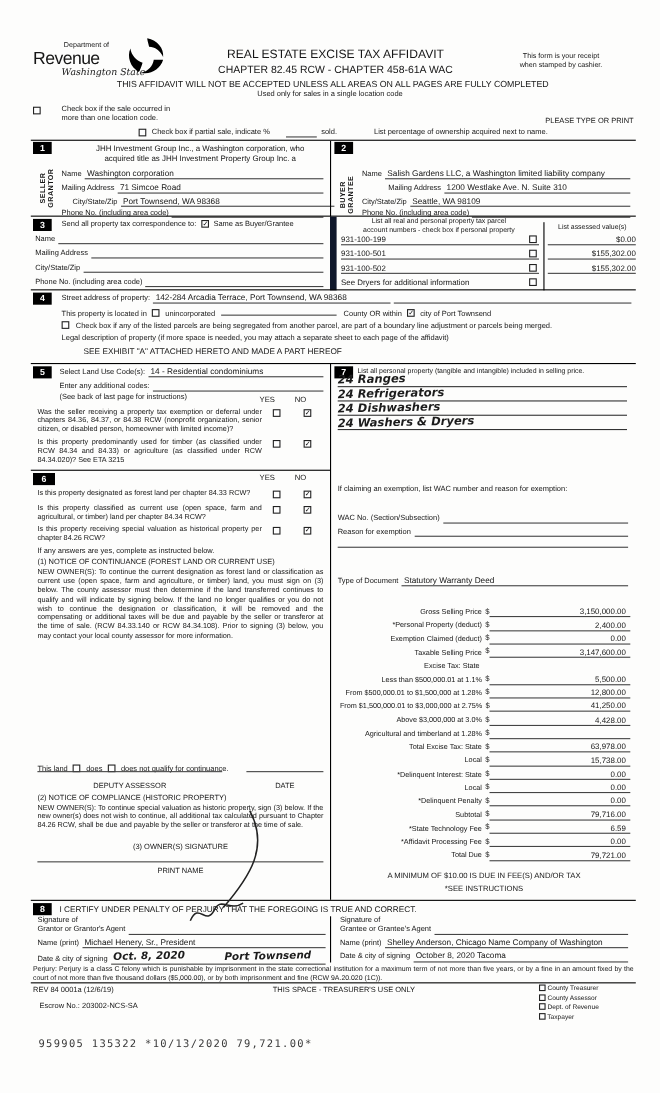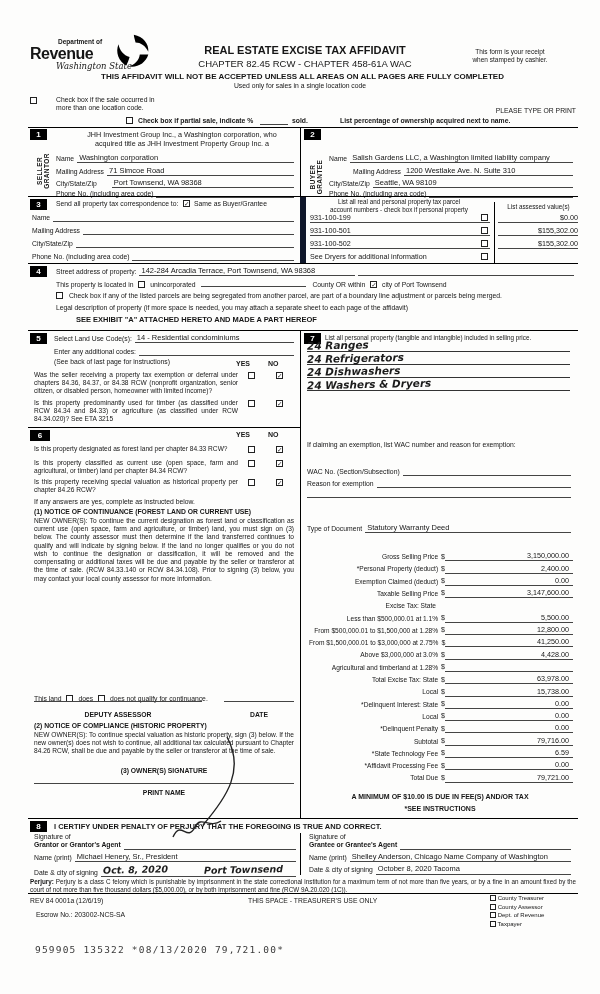--- a/index.html
+++ b/index.html
@@ -3,21 +3,21 @@
 <meta charset="utf-8">
 <style>
   * { margin:0; padding:0; box-sizing:border-box; }
   html,body { background:#ffffff; }
   .page {
     position:relative; width:600px; height:994px; background:#fdfdfc;
     font-family:"Liberation Sans","DejaVu Sans",sans-serif;
     color:#161616; font-size:7px; line-height:1.25; overflow:hidden;
   }
   .abs { position:absolute; }
-  .b { font-weight:bold; }
+  .b { font-weight:normal; }
   .tiny { font-size:6.3px; }
   .sm { font-size:6.8px; }
   .ctr { text-align:center; }
   .rt { text-align:right; }
   .jst { text-align:justify; }
   .tag {
     position:absolute; background:#000; color:#fff; font-weight:bold;
     font-size:8px; width:17px; height:11px; line-height:11px; text-align:center;
   }
   .cb {
@@ -111,21 +111,21 @@
         <div>acquired title as JHH Investment Property Group Inc. a</div>
       </div>
       <div class="fld abs" style="left:28px;top:25px;width:238px;">
         <span class="lbl">Name</span>
         <span class="fill">Washington corporation</span>
       </div>
       <div class="fld abs" style="left:28px;top:38px;width:238px;">
         <span class="lbl">Mailing Address</span>
         <span class="fill">71 Simcoe Road</span>
       </div>
-      <div class="fld abs" style="left:28px;top:50px;width:238px;gap:12px;">
+      <div class="fld abs" style="left:38px;top:50px;width:238px;">
         <span class="lbl">City/State/Zip</span>
         <span class="fill">Port Townsend, WA 98368</span>
       </div>
       <div class="fld abs" style="left:28px;top:61px;width:238px;">
         <span class="lbl">Phone No. (including area code)</span>
         <span class="fill"></span>
       </div>
     </div>
 
     <div class="abs" style="left:272px;top:0;width:278px;height:69px;border-left:1px solid #000;">
@@ -479,20 +479,20 @@
     <span class="abs sm" style="left:220px;top:3px;">THIS SPACE - TREASURER'S USE ONLY</span>
     <span class="abs sm" style="left:8px;top:17px;">Escrow No.:  203002-NCS-SA</span>
     <div class="abs" style="left:462px;top:1px;font-size:6px;">
       <div style="height:8.5px;"><span class="cb" style="width:6px;height:6px;"></span> <span>County Treasurer</span></div>
       <div style="height:8.5px;"><span class="cb" style="width:6px;height:6px;"></span> <span>County Assessor</span></div>
       <div style="height:8.5px;"><span class="cb" style="width:6px;height:6px;"></span> <span>Dept. of Revenue</span></div>
       <div style="height:8.5px;"><span class="cb" style="width:6px;height:6px;"></span> <span>Taxpayer</span></div>
     </div>
   </div>
 
-  <div class="abs stamp" style="left:35px;top:944px;">959905 135322 *08/13/2020 79,721.00*</div>
+  <div class="abs stamp" style="left:35px;top:944px;">959905 135322 *10/13/2020 79,721.00*</div>
 
   <svg class="abs" style="left:165px;top:735px;" width="100" height="120" viewBox="0 0 100 120">
     <path d="M62 2 C 80 35, 62 62, 38 90" stroke="#222" stroke-width="1.4" fill="none"></path>
     <path d="M8 102 c 8 -18, 14 6, 22 -10 c 6 -12, 14 2, 26 -6" stroke="#222" stroke-width="1.4" fill="none"></path>
   </svg>
 
 </div>
 
 </body></html>

